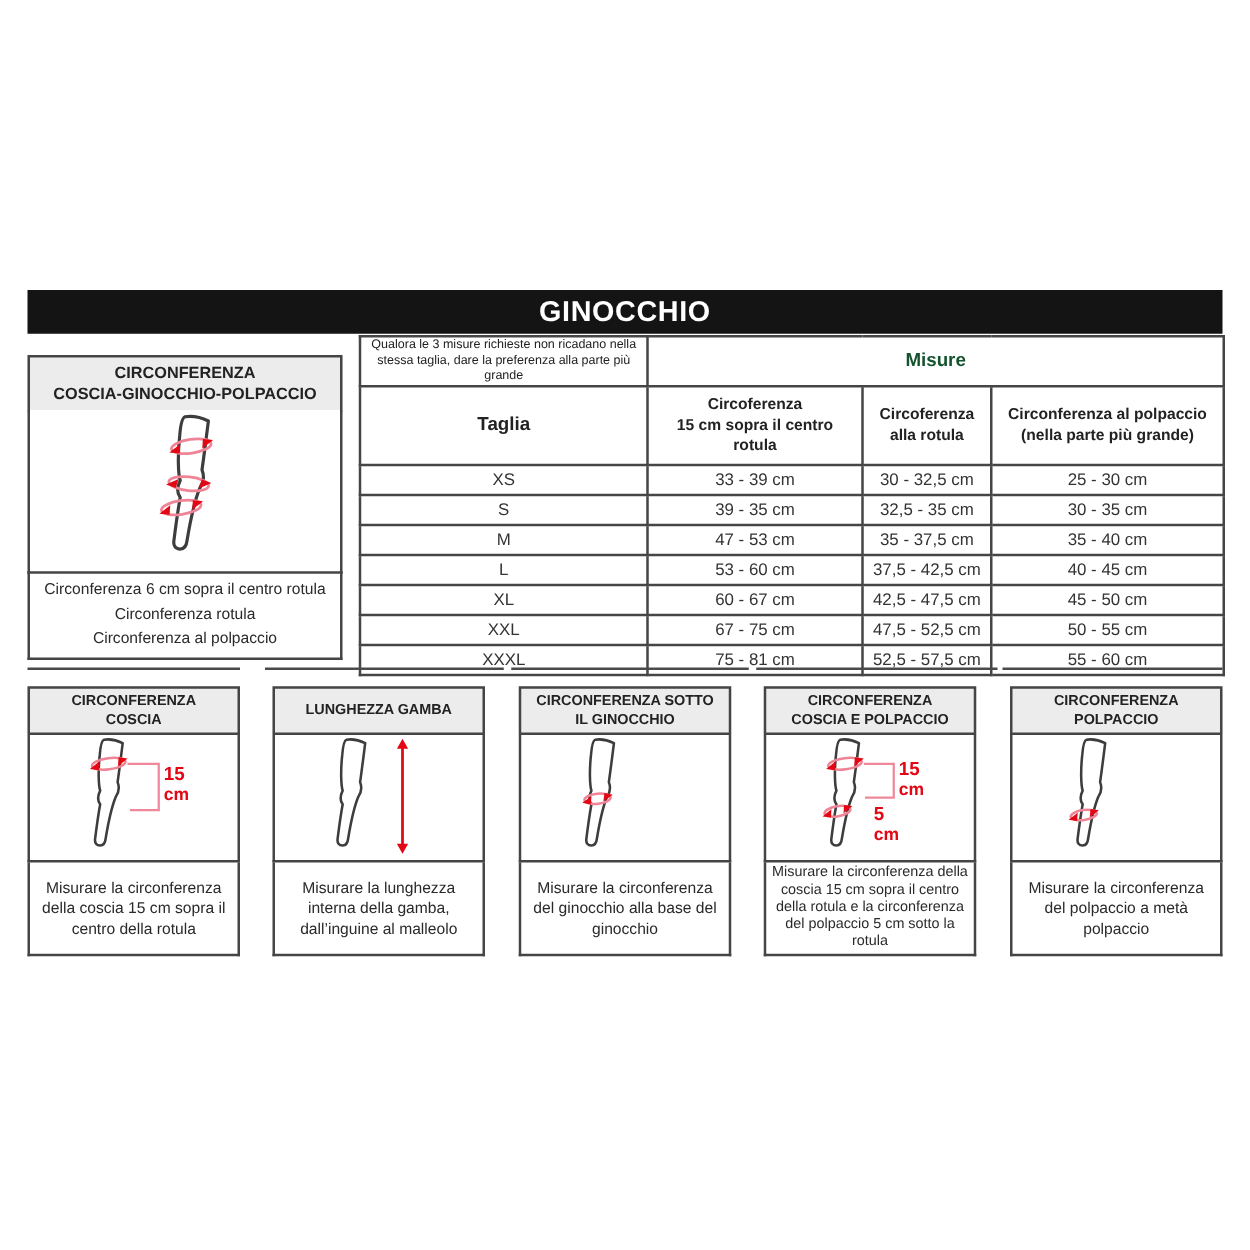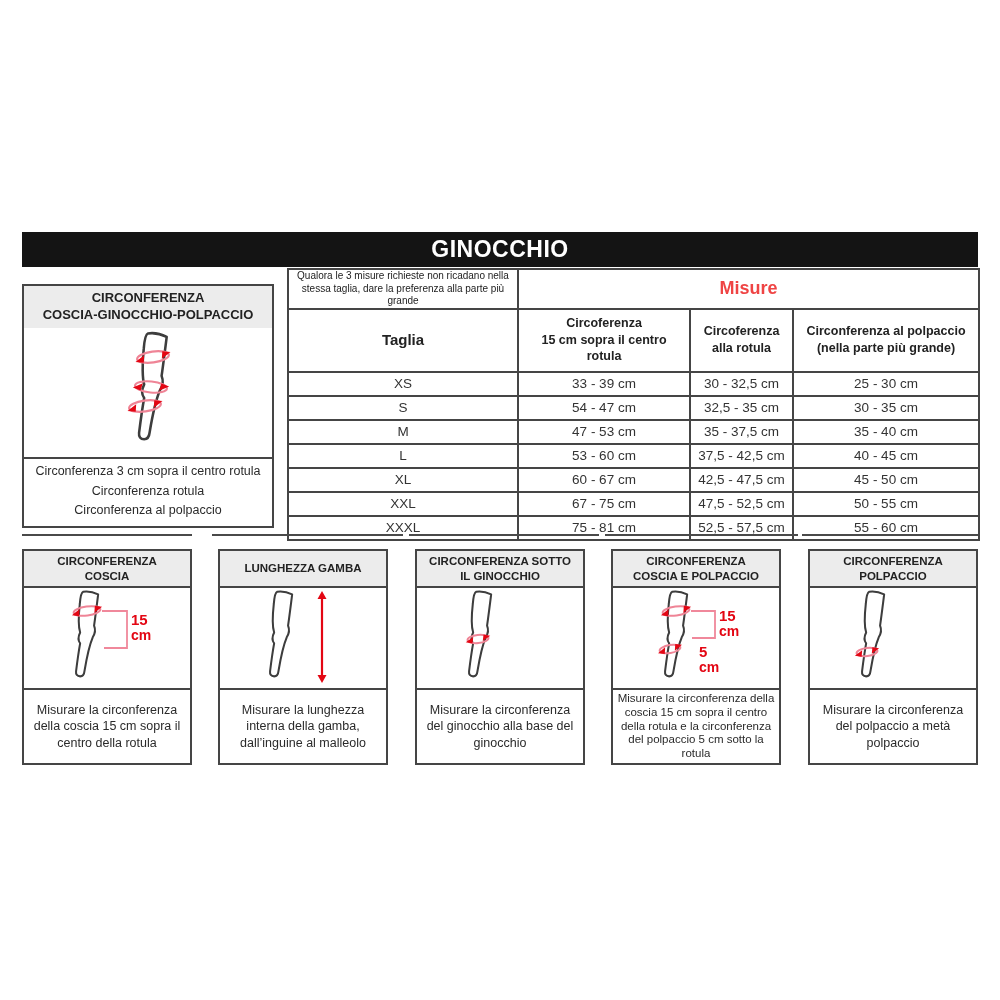--- a/index.html
+++ b/index.html
@@ -18,21 +18,21 @@
   .lp-illo{position:absolute;left:22px;top:328px;width:252px;height:131px;border:2px solid #454545;border-top:none;
            box-sizing:border-box;background:#fff;}
   .lp-text{position:absolute;left:22px;top:457px;width:252px;height:71px;border:2px solid #454545;border-top:none;
            box-sizing:border-box;display:flex;align-items:center;justify-content:center;text-align:center;
            font-size:12.5px;line-height:1.55;white-space:pre-line;color:#2a2a2a;}
 
   
   table.size-table{position:absolute;left:287px;top:268px;width:691px;border-collapse:collapse;table-layout:fixed;}
   table.size-table td{border:2px solid #454545;text-align:center;vertical-align:middle;padding:0 4px;box-sizing:border-box;}
   td.note{height:29px;font-size:10px;line-height:1.25;white-space:pre-line;color:#222;margin-top:48px;}
-  td.misure{font-size:18px;font-weight:600;color:#ef4444;}
+  td.misure{font-size:15px;font-weight:600;color:#14532d;}
   tr.cols td{height:63px;font-weight:bold;font-size:12.5px;line-height:1.35;white-space:pre-line;color:#222;}
   tr.cols td.taglia{font-size:15px;}
   tr.drow td{height:24px;font-size:13.5px;color:#333;}
 
   
   .divseg{position:absolute;top:534px;height:2px;background:#4a4a4a;}
 
   
   .mpanel{position:absolute;top:549px;width:170px;}
   .mp-title{height:39px;background:#ececec;border:2px solid #454545;box-sizing:border-box;display:flex;
@@ -80,21 +80,21 @@
   <div class="lp-title">CIRCONFERENZA
 COSCIA-GINOCCHIO-POLPACCIO</div>
   <div class="lp-illo">
     <svg width="248" height="127" viewBox="0 0 248 127">
       <use href="#leg-shape" transform="translate(90,2) scale(0.85)"></use>
       <use href="#ring-lg" transform="translate(129,29) rotate(-8)"></use>
       <use href="#ring-lg" transform="translate(127,59) rotate(6)"></use>
       <use href="#ring-lg" transform="translate(121,78) rotate(-8)"></use>
     </svg>
   </div>
-  <div class="lp-text">Circonferenza 3 cm sopra il centro rotula
+  <div class="lp-text">Circonferenza 6 cm sopra il centro rotula
 Circonferenza rotula
 Circonferenza al polpaccio</div>
 
   <table class="size-table">
     <colgroup>
         <col style="width:230px">
         <col style="width:172px">
         <col style="width:103px">
         <col style="width:186px">
       </colgroup>
@@ -115,21 +115,21 @@
 (nella parte più grande)</td>
     </tr>
     <tr class="drow">
       <td>XS</td>
       <td>33 - 39 cm</td>
       <td>30 - 32,5 cm</td>
       <td>25 - 30 cm</td>
     </tr>
     <tr class="drow">
       <td>S</td>
-      <td>54 - 47 cm</td>
+      <td>39 - 35 cm</td>
       <td>32,5 - 35 cm</td>
       <td>30 - 35 cm</td>
     </tr>
     <tr class="drow">
       <td>M</td>
       <td>47 - 53 cm</td>
       <td>35 - 37,5 cm</td>
       <td>35 - 40 cm</td>
     </tr>
     <tr class="drow">

